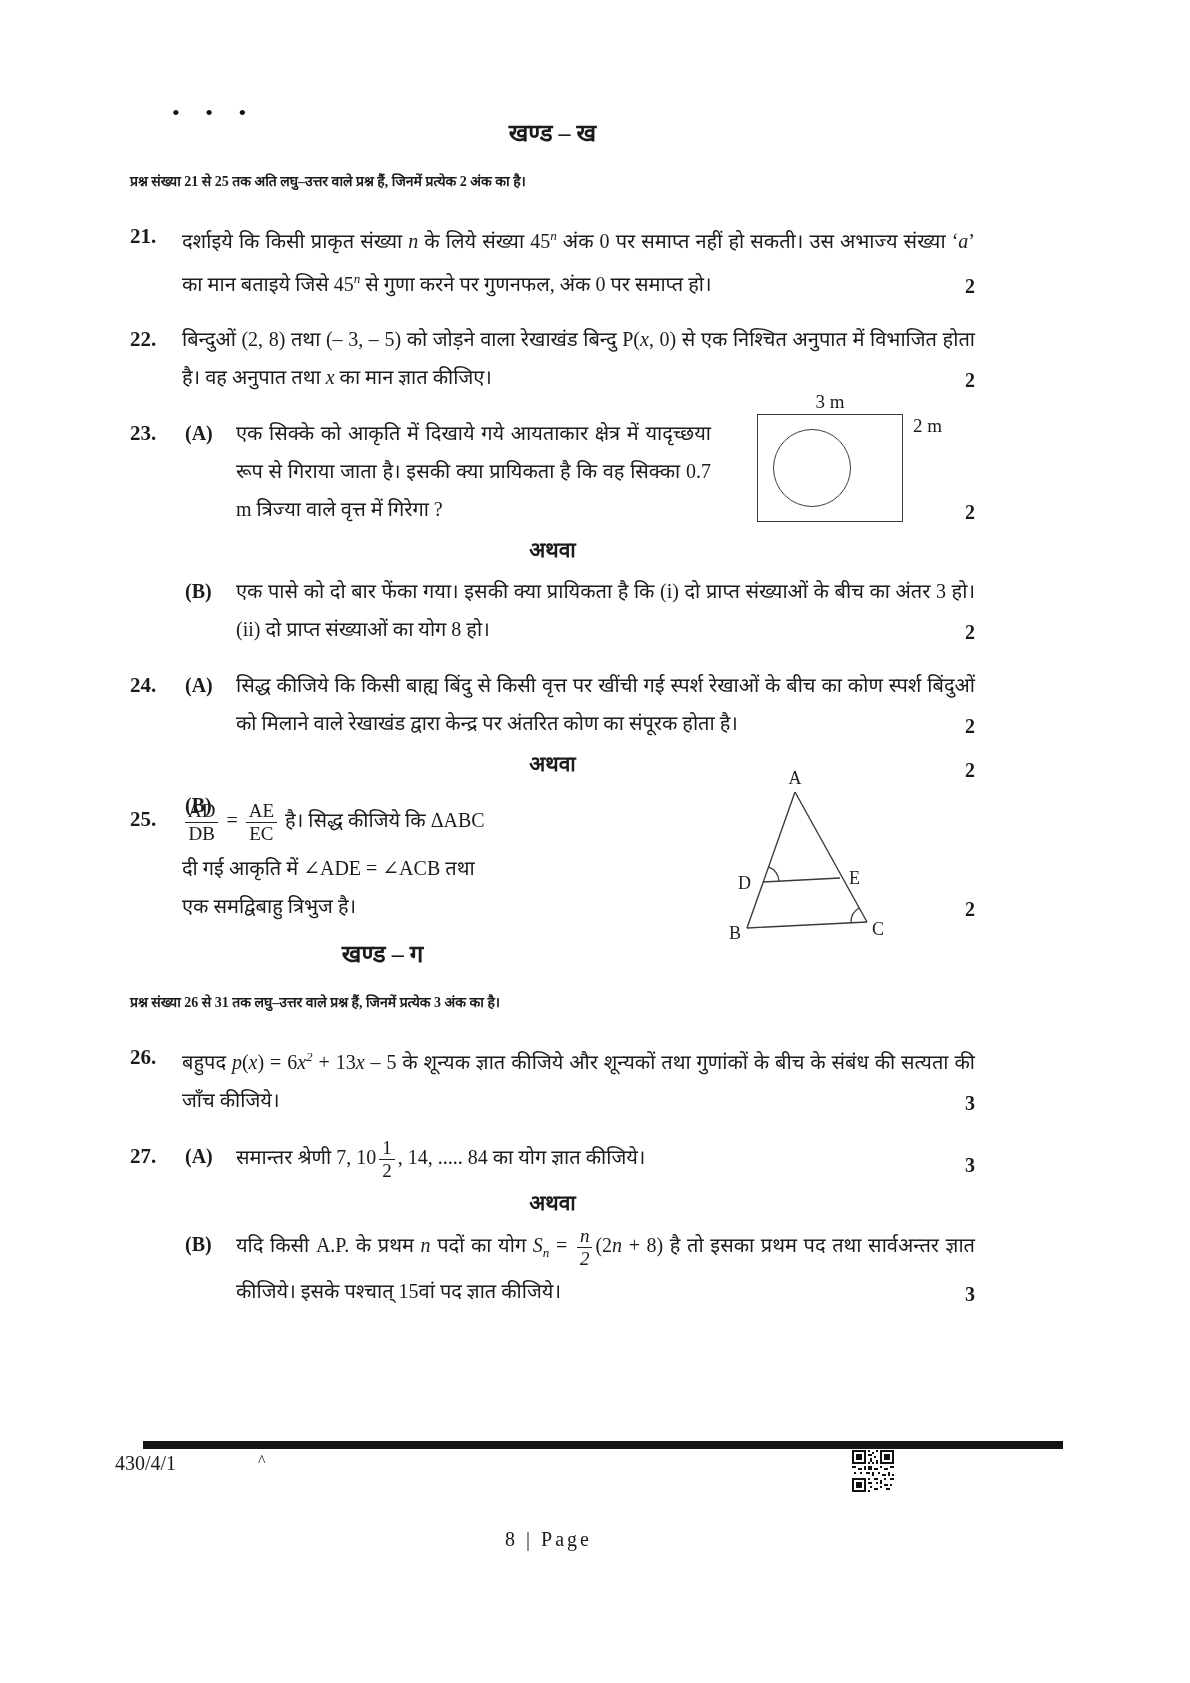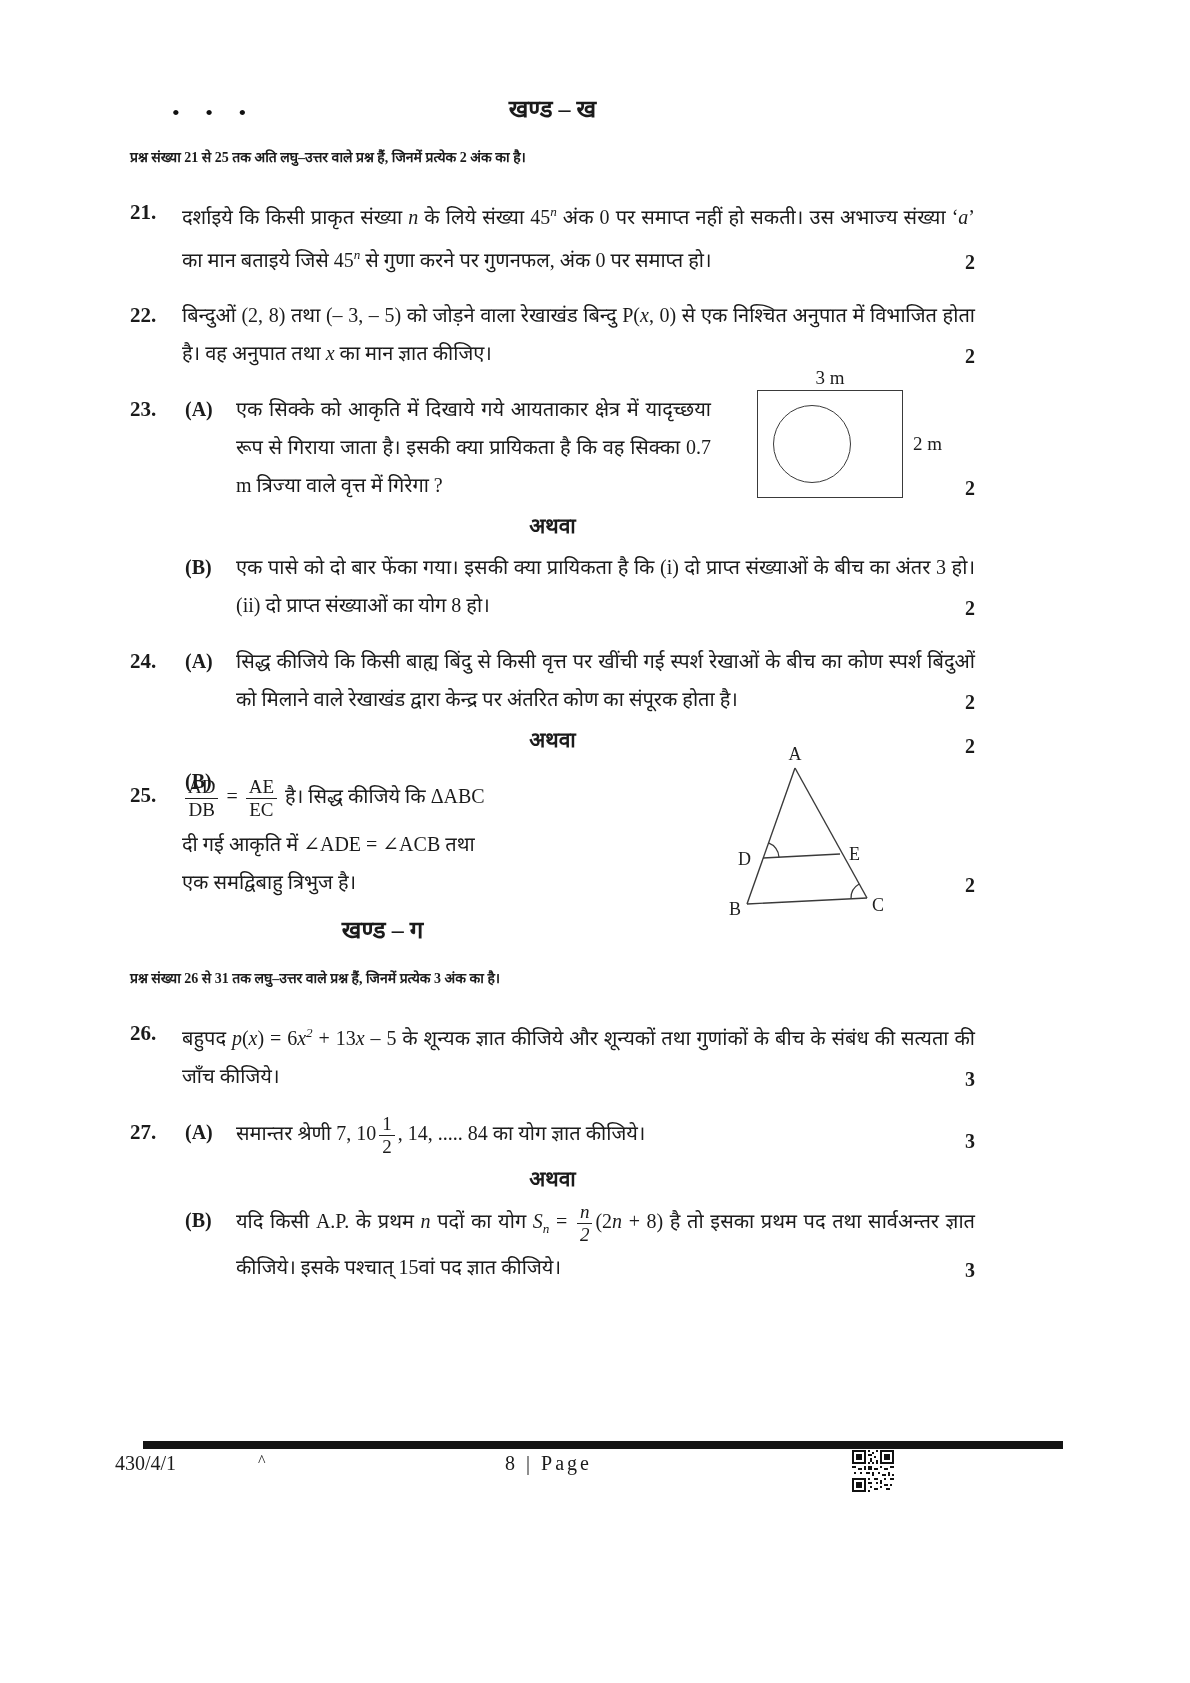--- a/index.html
+++ b/index.html
@@ -17,21 +17,21 @@
     position: absolute;
     left: 172px; top: 100px;
     font-size: 22px;
     letter-spacing: 10px;
     color: #111;
   }
   .content {
     position: absolute;
     left: 130px; top: 0;
     width: 845px;
-    padding-top: 94px;
+    padding-top: 118px;
   }
   .section-title {
     margin: 0;
     text-align: center;
     font-size: 24px;
     font-weight: bold;
     line-height: 30px;
   }
   .instruction {
     margin: 16px 0 0 0;
@@ -84,21 +84,21 @@
   .frac.it { font-style: italic; }
   
   .fig-rect {
     float: right;
     width: 250px;
     margin: -24px 0 4px 14px;
     font-size: 19px;
     line-height: 24px;
   }
   .fr-top { width: 146px; margin-left: 32px; text-align: center; }
-  .fr-row { display: flex; align-items: center; }
+  .fr-row { display: flex; }
   .fr-box {
     position: relative;
     width: 146px; height: 108px;
     border: 1.6px solid #3a3a3a;
     margin-left: 32px;
     background: #fff;
   }
   .fr-circle {
     position: absolute;
     left: 15px; top: 14px;
@@ -119,21 +119,21 @@
   .frac-line { margin: 4px 0; }
   
   .footer-bar {
     position: absolute;
     left: 143px; top: 1441px;
     width: 920px; height: 8px;
     background: #141414;
   }
   .footer-code { position: absolute; left: 115px; top: 1452px; font-size: 20px; }
   .footer-caret { position: absolute; left: 258px; top: 1452px; font-size: 16px; }
-  .footer-page { position: absolute; left: 505px; top: 1452px; font-size: 20px; letter-spacing: 3px; }
+  .footer-page { position: absolute; left: 505px; top: 1528px; font-size: 20px; letter-spacing: 3px; }
   .footer-qr { position: absolute; left: 852px; top: 1450px; width: 42px; height: 42px; }
 </style>
 </head>
 <body>
 
 <div class="page">
 
   <div class="dots">• • •</div>
 
   <div class="content">

